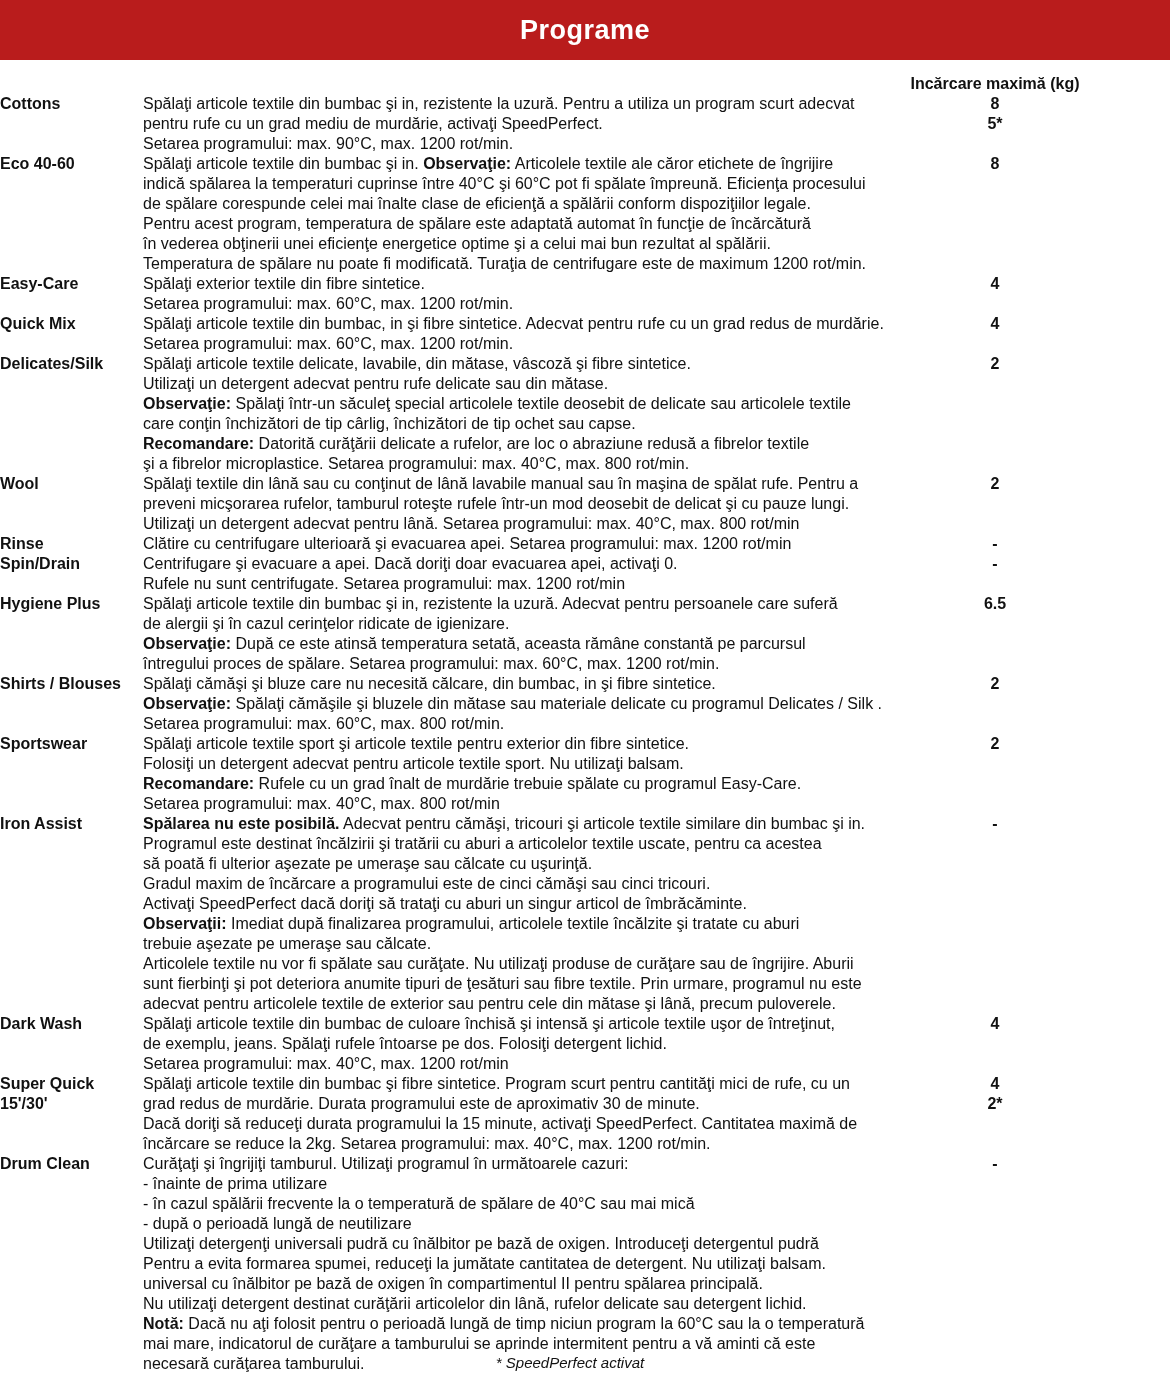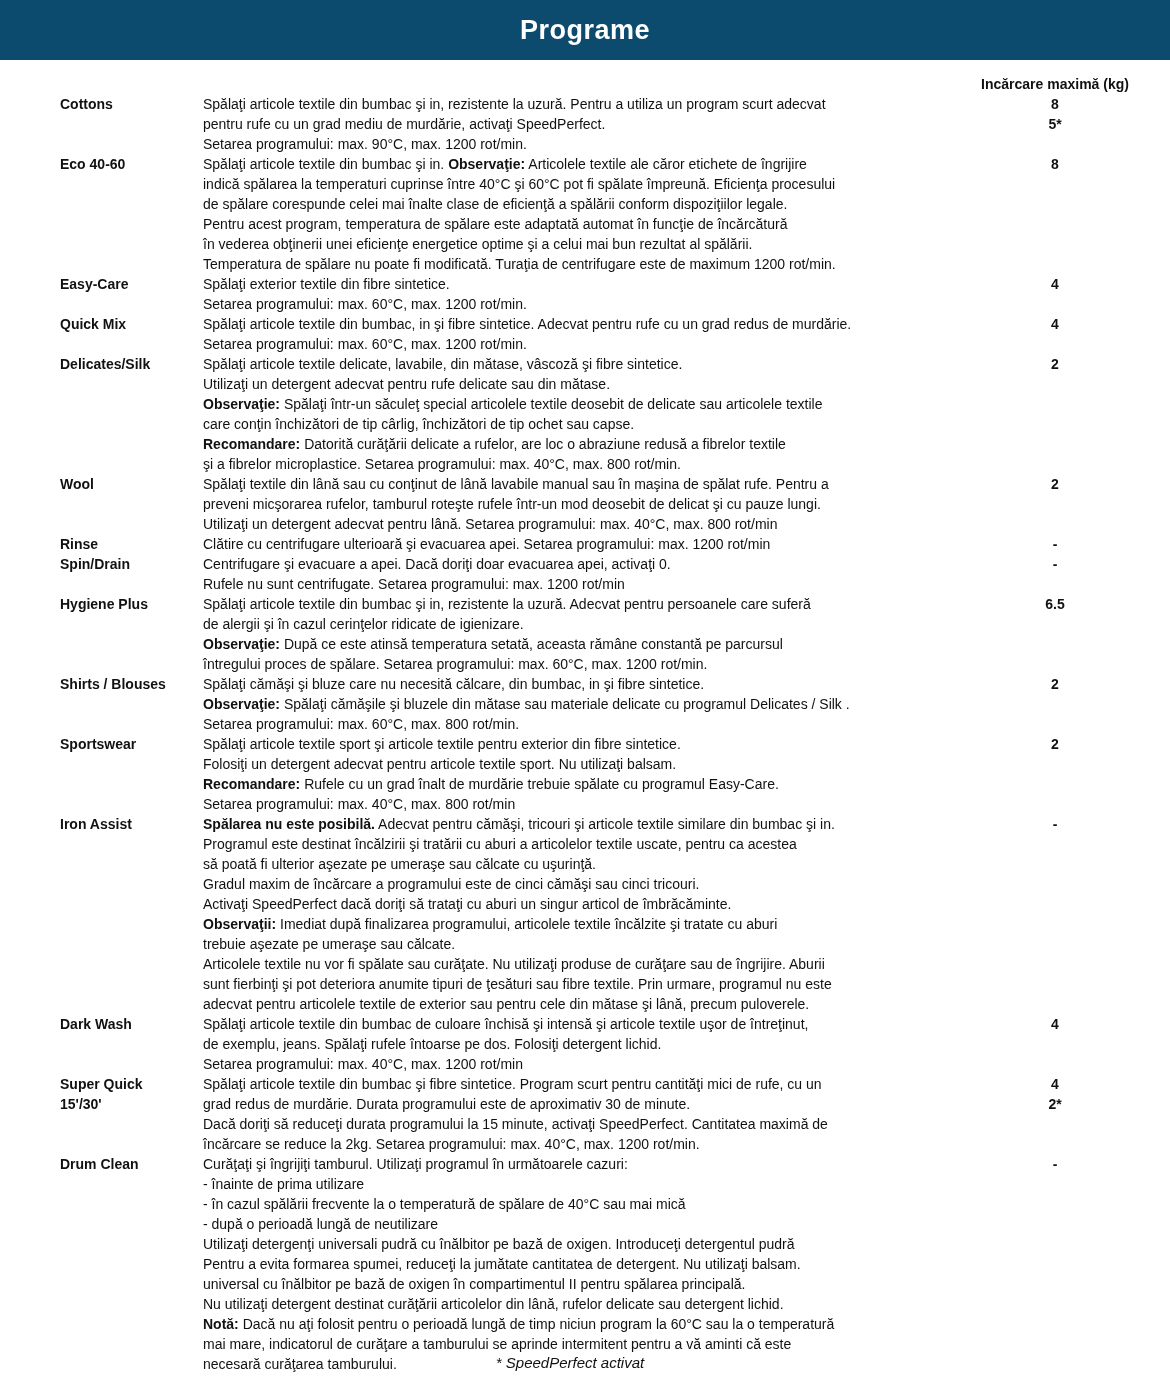--- a/index.html
+++ b/index.html
@@ -27,22 +27,21 @@
   }
   .titlebar .title {
     color: #ffffff;
     font-size: 27px;
     font-weight: bold;
     letter-spacing: 0.5px;
   }
   .grid-row {
     display: grid;
     grid-template-columns: 143px 767px 170px;
-    padding-left: 60px;
-    font-size: 14px;
+    font-size: 16px;
     line-height: 20px;
   }
   .load-header-row {
     margin-top: 14px;
     height: 20px;
   }
   .load-header {
     grid-column: 3;
     font-weight: bold;
     text-align: center;
@@ -72,21 +71,21 @@
     font-style: italic;
     color: #111111;
   }
   b { font-weight: bold; }
 </style>
 </head>
 <body>
 
 <div class="page">
 
-  <div class="titlebar" style="background: #0c4a6e;">
+  <div class="titlebar" style="background: #b91c1c;">
     <span class="title">Programe</span>
   </div>
 
   <div class="grid-row load-header-row">
     <span class="load-header">Incărcare maximă (kg)</span>
   </div>
 
   <div id="rows">
       <div class="grid-row">
         <div class="program-name">

